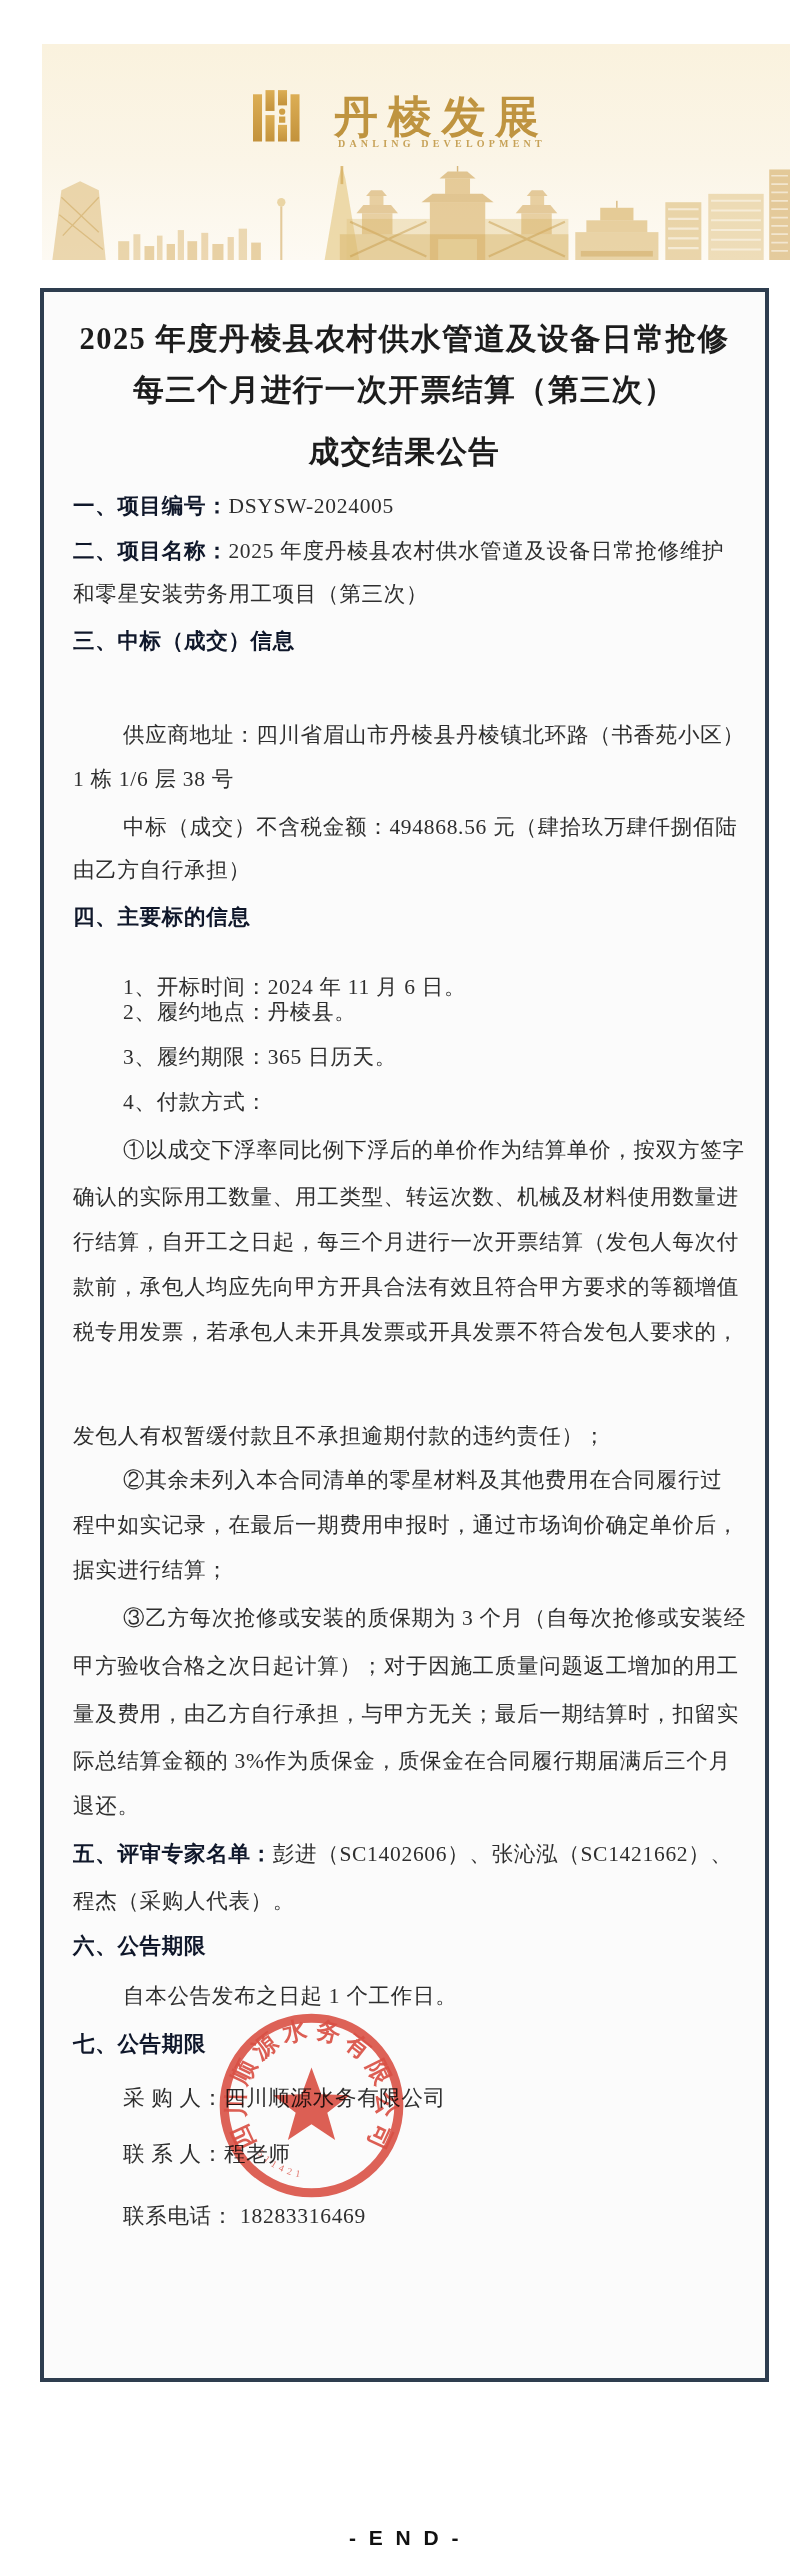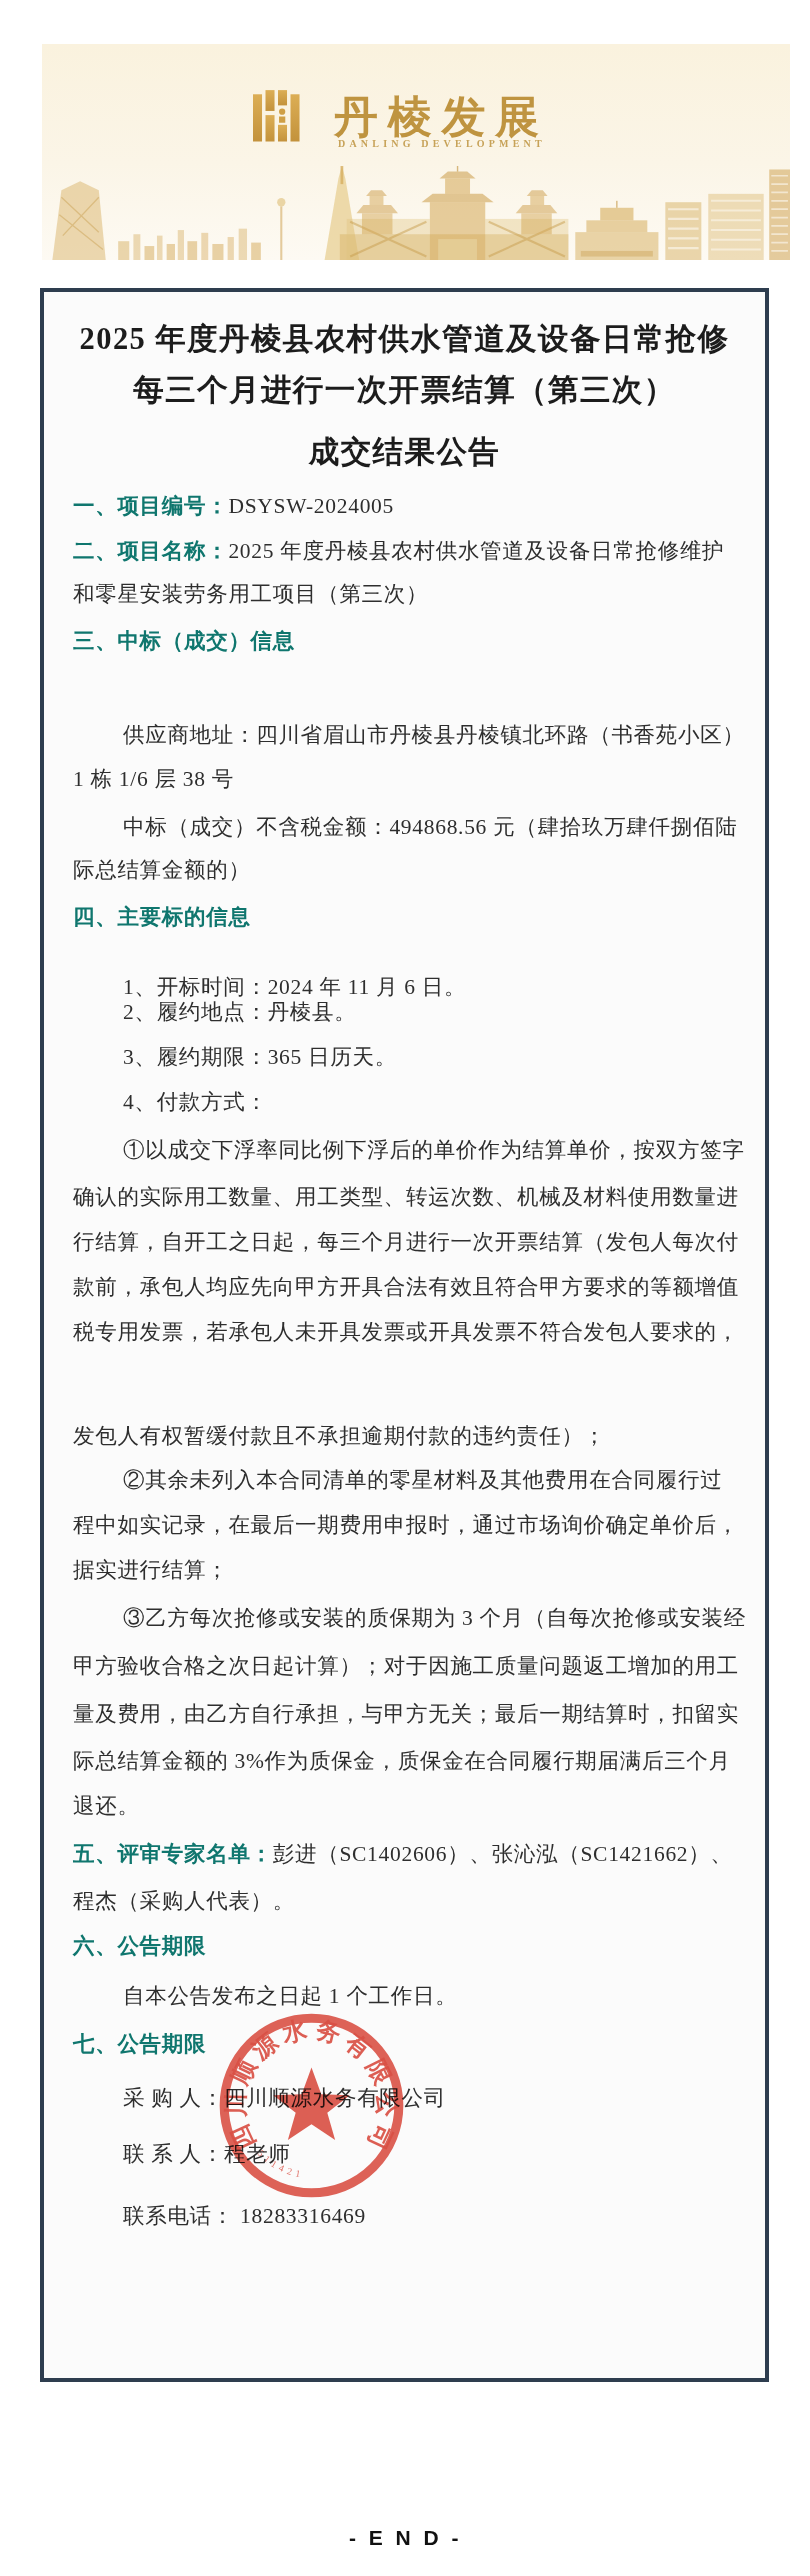--- a/index.html
+++ b/index.html
@@ -15,21 +15,21 @@
             letter-spacing:4.2px;color:#c7a258;white-space:nowrap;}
   #skyline{position:absolute;left:0;bottom:0;width:748px;height:94px;}
   
   #box{position:absolute;left:40px;top:288px;width:721px;height:2086px;
        border:4.2px solid #2e3d4f;background:#fbfbfb;}
   .title-line{position:absolute;left:40px;width:729px;text-align:center;
        font-size:30.5px;font-weight:700;letter-spacing:1.4px;color:#1c1c1c;white-space:nowrap;}
   
   .line{position:absolute;font-size:21.5px;line-height:30.5px;letter-spacing:0.7px;
         color:#2e2e2e;white-space:nowrap;}
-  .line .lb{font-family:"Liberation Sans","DejaVu Sans",sans-serif;font-weight:700;color:#0f766e;}
+  .line .lb{font-family:"Liberation Sans","DejaVu Sans",sans-serif;font-weight:700;color:#0f172a;}
   .l1{left:73px;} .l2{left:123px;}
   
   #stamp{position:absolute;left:211px;top:2005px;width:201px;height:201px;
          mix-blend-mode:multiply;opacity:.87;}
   #stamp text{font-family:"Liberation Serif","DejaVu Serif",serif;}
   
   #endmark{position:absolute;left:0;top:2526px;width:811px;text-align:center;
            font-family:"Liberation Sans","DejaVu Sans",sans-serif;
            font-size:21px;font-weight:700;letter-spacing:3.5px;color:#111;}
 </style>
@@ -125,21 +125,21 @@
   <div class="title-line" style="top:370px">每三个月进行一次开票结算（第三次）</div>
   <div class="title-line" style="top:432px">成交结果公告</div>
 
   <div class="line l1" style="top:491px"><span class="lb">一、项目编号：</span><span>DSYSW-2024005</span></div>
   <div class="line l1" style="top:536px"><span class="lb">二、项目名称：</span><span>2025 年度丹棱县农村供水管道及设备日常抢修维护</span></div>
   <div class="line l1" style="top:579px"><span>和零星安装劳务用工项目（第三次）</span></div>
   <div class="line l1" style="top:626px"><span class="lb">三、中标（成交）信息</span></div>
   <div class="line l2" style="top:720px"><span>供应商地址：四川省眉山市丹棱县丹棱镇北环路（书香苑小区）</span></div>
   <div class="line l1" style="top:764px"><span>1 栋 1/6 层 38 号</span></div>
   <div class="line l2" style="top:812px"><span>中标（成交）不含税金额：494868.56 元（肆拾玖万肆仟捌佰陆</span></div>
-  <div class="line l1" style="top:855px"><span>际总结算金额的）</span></div>
+  <div class="line l1" style="top:855px"><span>由乙方自行承担）</span></div>
   <div class="line l1" style="top:902px"><span class="lb">四、主要标的信息</span></div>
   <div class="line l2" style="top:972px"><span>1、开标时间：2024 年 11 月 6 日。</span></div>
   <div class="line l2" style="top:997px"><span>2、履约地点：丹棱县。</span></div>
   <div class="line l2" style="top:1042px"><span>3、履约期限：365 日历天。</span></div>
   <div class="line l2" style="top:1087px"><span>4、付款方式：</span></div>
   <div class="line l1" style="top:1182px"><span>确认的实际用工数量、用工类型、转运次数、机械及材料使用数量进</span></div>
   <div class="line l2" style="top:1135px"><span>①以成交下浮率同比例下浮后的单价作为结算单价，按双方签字</span></div>
   <div class="line l1" style="top:1227px"><span>行结算，自开工之日起，每三个月进行一次开票结算（发包人每次付</span></div>
   <div class="line l1" style="top:1272px"><span>款前，承包人均应先向甲方开具合法有效且符合甲方要求的等额增值</span></div>
   <div class="line l1" style="top:1317px"><span>税专用发票，若承包人未开具发票或开具发票不符合发包人要求的，</span></div>

